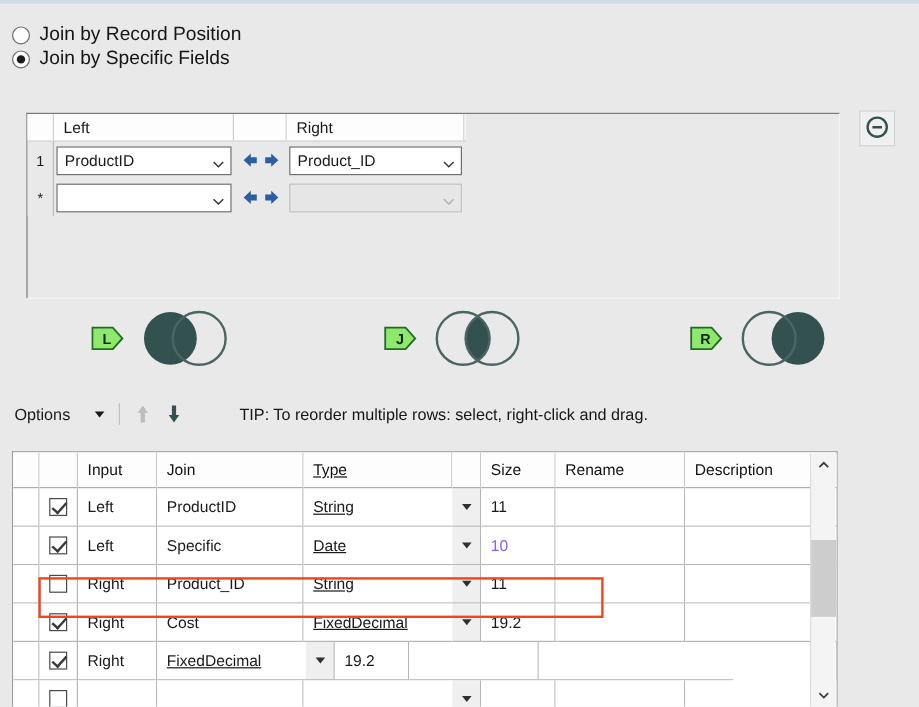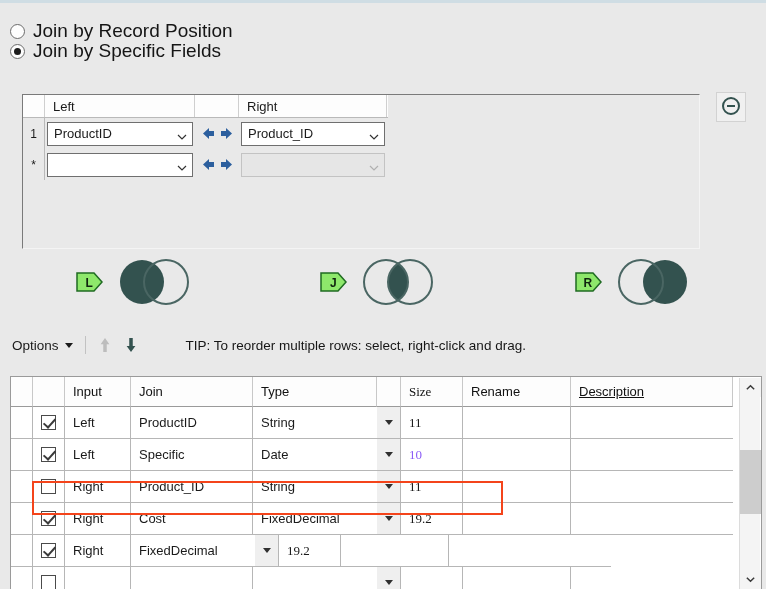--- a/index.html
+++ b/index.html
@@ -38,21 +38,21 @@
     background: #fdfdfd;
     display: flex; align-items: center; justify-content: center;
     flex: 0 0 auto;
   }
   .radio-mark.checked::after {
     content: "";
     width: 7px; height: 7px;
     border-radius: 50%;
     background: #1c1c1c;
   }
-  .radio-label { font-size: 19px; color: #151515; white-space: nowrap; }
+  .radio-label { font-size: 16px; color: #151515; white-space: nowrap; }
 
   
   #join-panel {
     position: absolute;
     left: 22px; top: 94px;
     width: 678px; height: 155px;
     background: #e9e9e9;
     border: 1px solid #f4f4f4;
     border-left: 1px solid #7a7a7a;
     border-top: 1px solid #7a7a7a;
@@ -144,21 +144,21 @@
 
   
   #options-toolbar {
     position: absolute;
     left: 0; top: 330px;
     width: 766px; height: 30px;
     display: flex; align-items: center;
   }
   #options-button {
     height: 30px;
-    display: flex; align-items: center; gap: 6px;
+    display: flex; align-items: center; gap: 20px;
     padding: 0 10px 0 12px;
     font-size: 13.5px;
     cursor: pointer;
   }
   .caret-down { width: 0; height: 0;
     border-left: 4px solid transparent;
     border-right: 4px solid transparent;
     border-top: 5px solid #1a1a1a; }
   .tb-sep {
     width: 1px; height: 18px;
@@ -170,21 +170,21 @@
     margin-left: 42px;
     font-size: 13.5px;
     color: #161616;
     white-space: nowrap;
   }
 
   
   #fields-table {
     position: absolute;
     left: 10px; top: 376px;
-    width: 752px; height: 213px;
+    width: 688px; height: 213px;
     border: 1px solid #9a9a9a;
     border-bottom: none;
     background: #ffffff;
     overflow: hidden;
   }
   .ft-inner { position: absolute; left: 0; top: 0; width: 722px; }
   .ft-row { display: flex; height: 32px; align-items: stretch; }
   .ft-head { height: 30px; background: #fdfdfd; }
   .ft-head .ft-cell {
     border-bottom: 1px solid #9a9a9a;
@@ -200,26 +200,26 @@
     border-right: 1px solid #b6b6b6;
     display: flex; align-items: center;
     padding-left: 8px;
     font-size: 13px;
     background: #ffffff;
   }
   .c-handle { width: 22px; padding-left: 0; }
   .c-check  { width: 32px; padding-left: 0; justify-content: center; }
   .c-input  { width: 66px; }
   .c-field  { width: 122px; }
-  .c-type   { width: 124px; border-right: none; }
+  .c-type   { width: 124px; border-right: none; text-decoration: underline; }
   .c-typebtn{ width: 24px; padding-left: 0; justify-content: center;
               background: #efefef; }
-  .c-size   { width: 62px; font-family: Liberation Serif, serif; }
+  .c-size   { width: 62px; }
   .c-rename { width: 108px; }
-  .c-desc   { width: 162px; border-right: none; text-decoration: underline; }
+  .c-desc   { width: 162px; border-right: none; }
 
   .chk {
     width: 15px; height: 15px;
     border: 1px solid #4a4a4a;
     background: #ffffff;
     position: relative;
     cursor: pointer;
   }
   .chk.checked::after {
     content: "";

